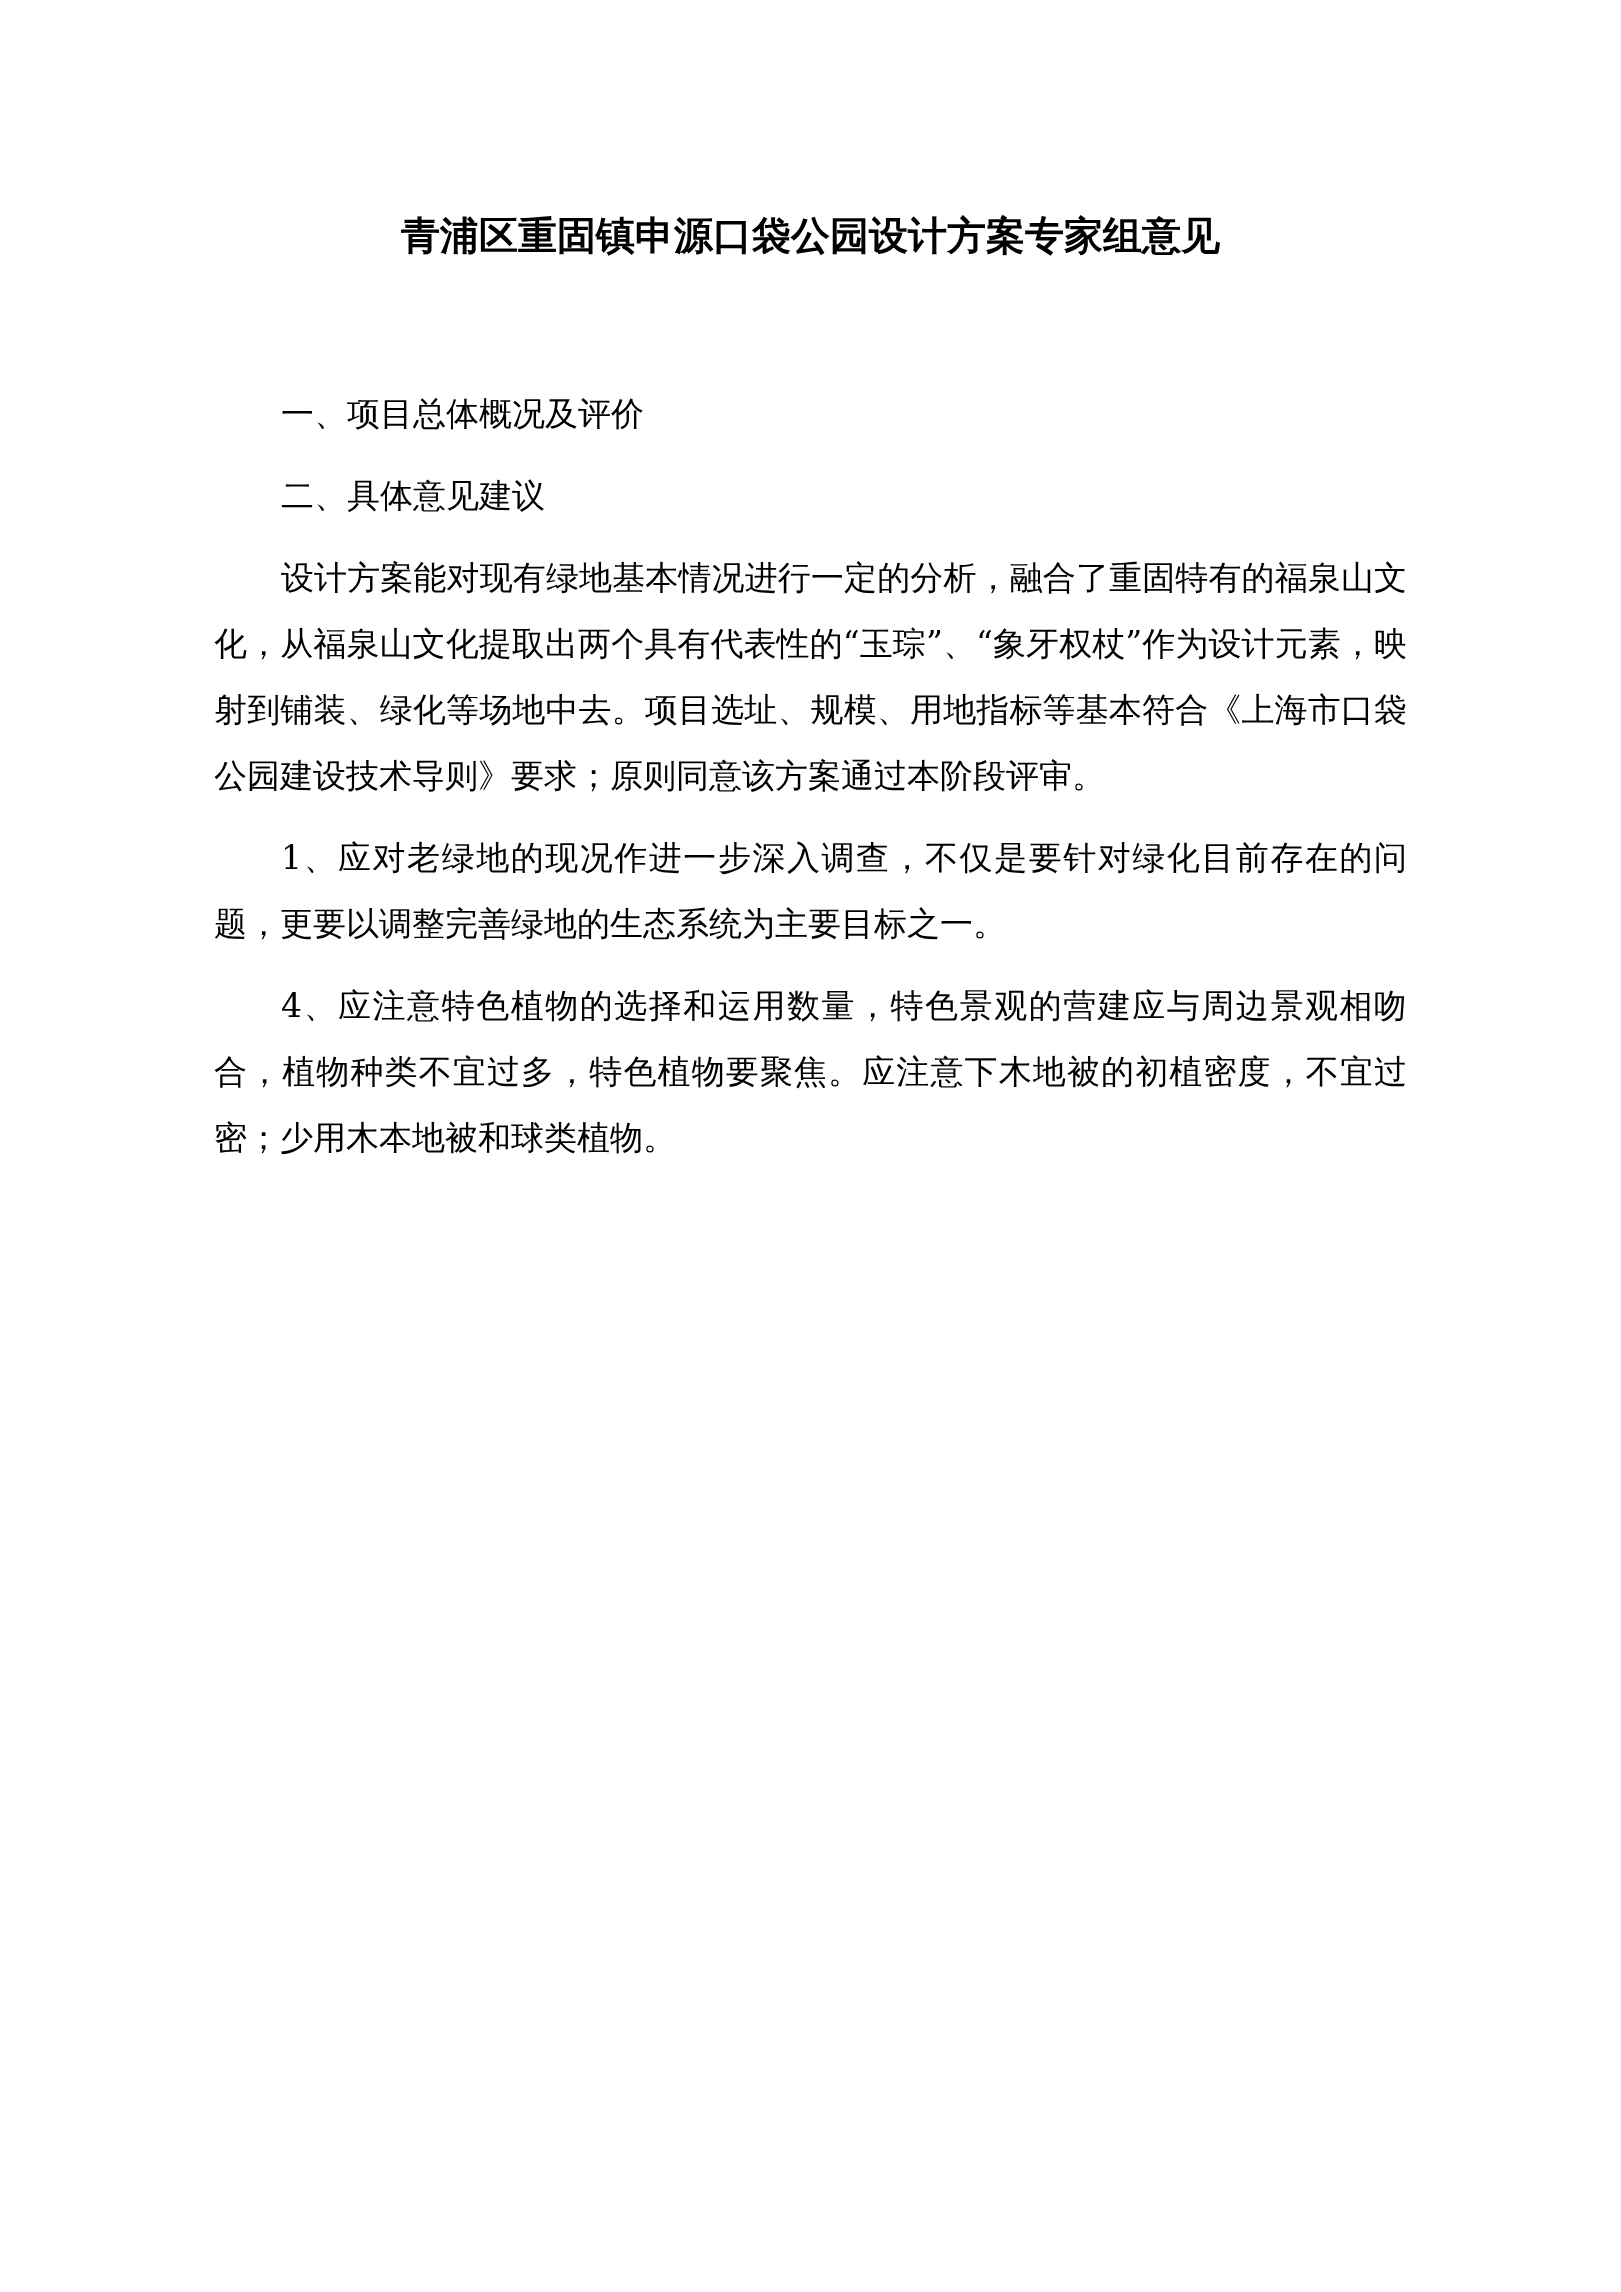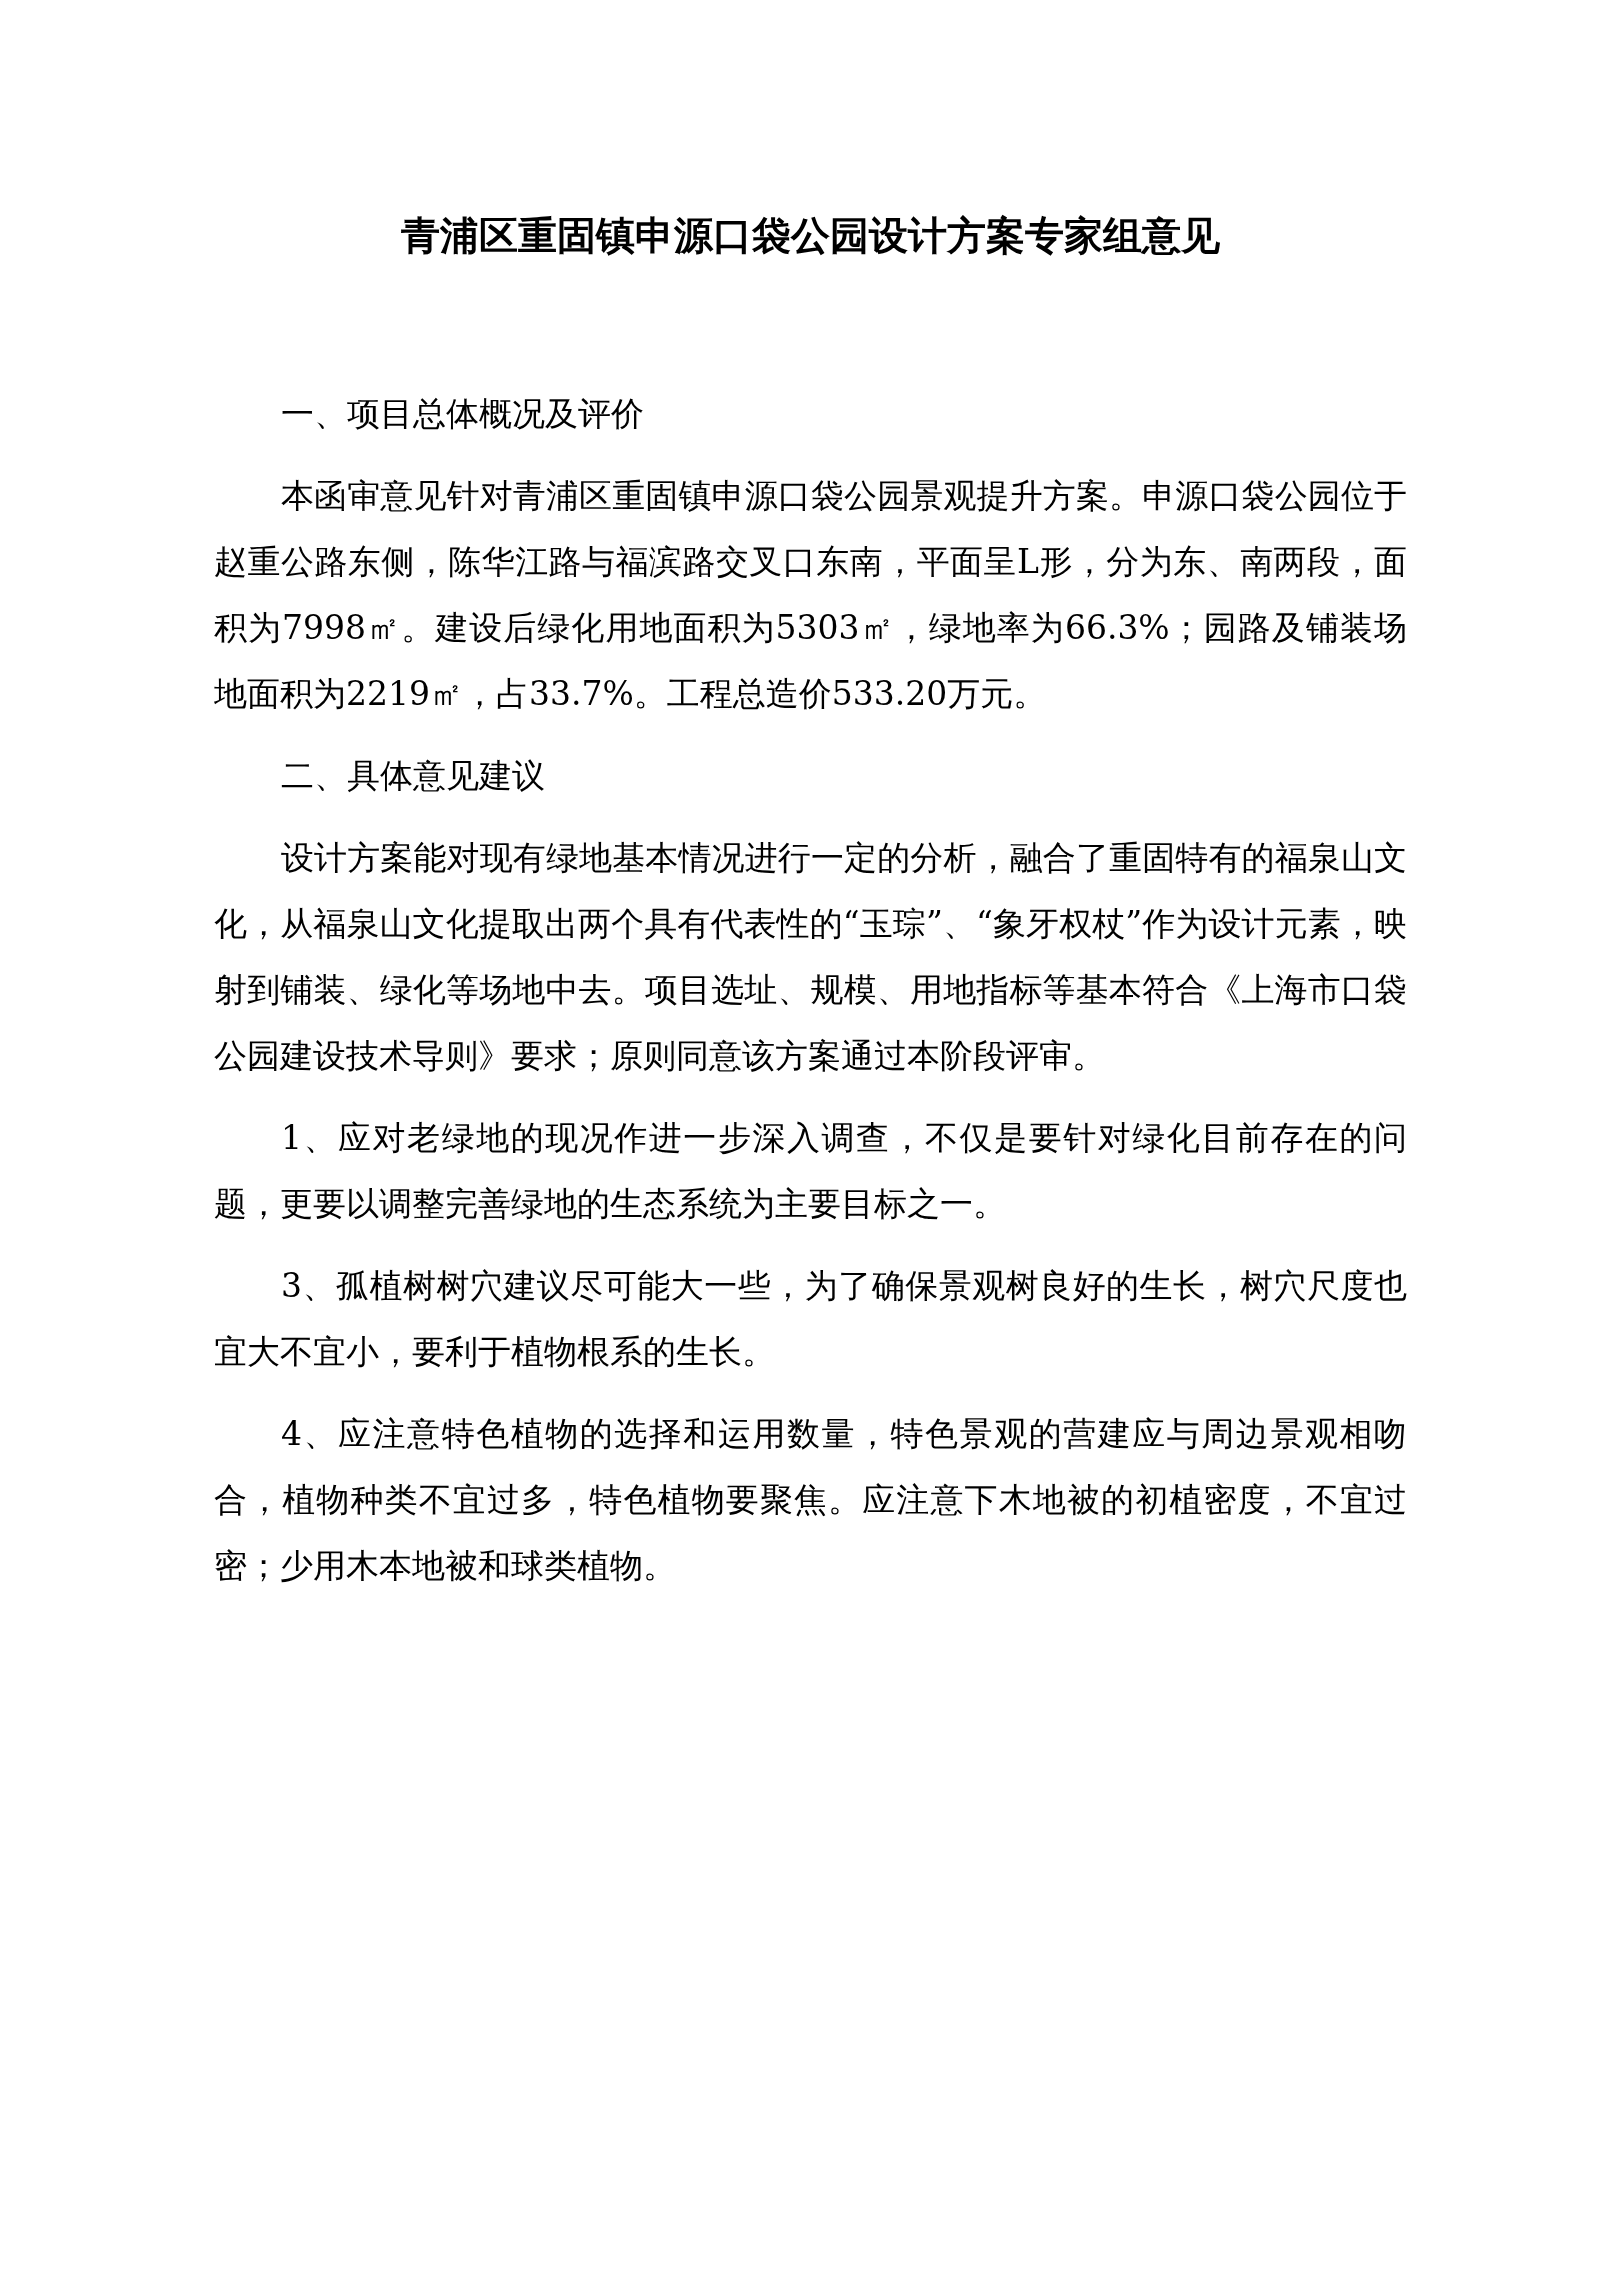--- a/index.html
+++ b/index.html
@@ -54,23 +54,21 @@
 </head>
 <body>
 
 <div class="page">
 
   <h1 class="title">青浦区重固镇申源口袋公园设计方案专家组意见</h1>
 
   <div class="body">
 
     <p>一、项目总体概况及评价</p>
-    <p>本函审意见针对青浦区重固镇申源口袋公园景观提升方案。申源口袋公园位于赵重公路东侧，陈华江路与福滨路交叉口东南，平面呈L形，分为东、南两段，面积为7998㎡。建设后绿化用地面积为5303㎡，绿地率为66.3%；园路及铺装场地面积为2219㎡，占33.7%。工程总造价533.20万元。</p>
     <p>二、具体意见建议</p>
 
     <p>设计方案能对现有绿地基本情况进行一定的分析，融合了重固特有的福泉山文化，从福泉山文化提取出两个具有代表性的“玉琮”、“象牙权杖”作为设计元素，映射到铺装、绿化等场地中去。项目选址、规模、用地指标等基本符合《上海市口袋公园建设技术导则》要求；原则同意该方案通过本阶段评审。</p>
     <p>1、应对老绿地的现况作进一步深入调查，不仅是要针对绿化目前存在的问题，更要以调整完善绿地的生态系统为主要目标之一。</p>
-    <p>3、孤植树树穴建议尽可能大一些，为了确保景观树良好的生长，树穴尺度也宜大不宜小，要利于植物根系的生长。</p>
     <p>4、应注意特色植物的选择和运用数量，特色景观的营建应与周边景观相吻合，植物种类不宜过多，特色植物要聚焦。应注意下木地被的初植密度，不宜过密；少用木本地被和球类植物。</p>
 
   </div>
 </div>
 
 
 </body></html>

